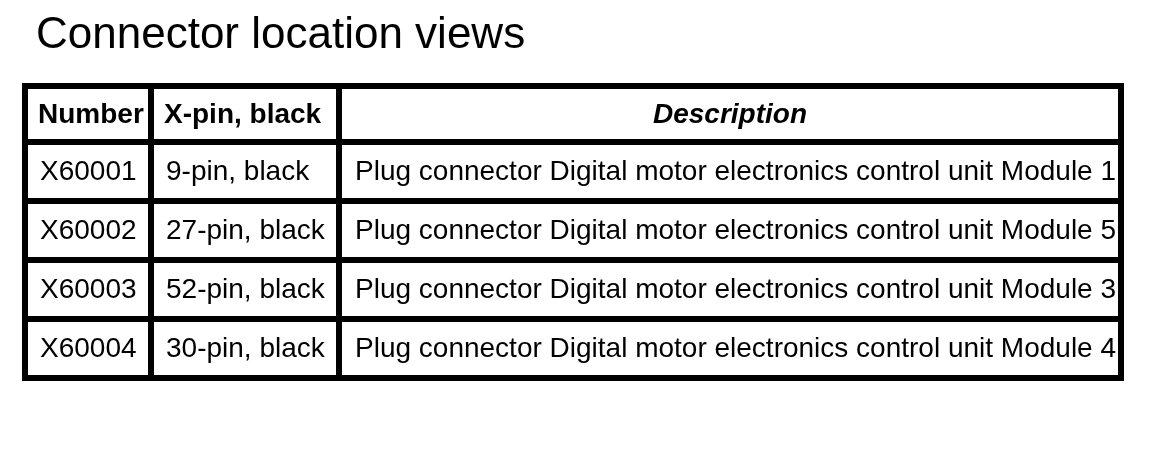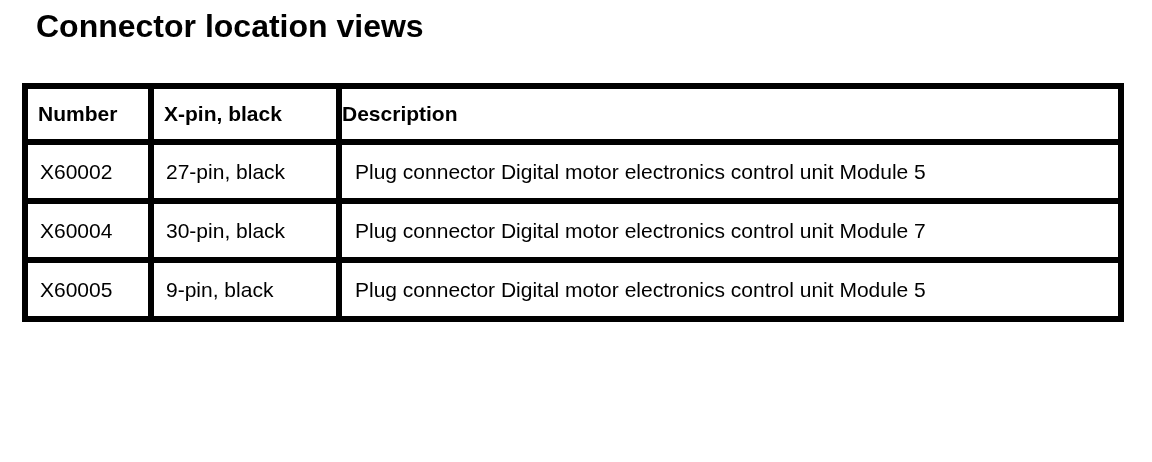--- a/index.html
+++ b/index.html
@@ -14,57 +14,58 @@
     background: #ffffff;
     color: #000000;
     font-family: "Liberation Sans", "DejaVu Sans", sans-serif;
     overflow: hidden;
   }
   .page-title {
     position: absolute;
     left: 36px;
     top: 8px;
     margin: 0;
-    font-size: 32px;
-    font-weight: bold;
+    font-size: 44px;
+    font-weight: normal;
     letter-spacing: 0px;
     color: #000000;
     white-space: nowrap;
   }
   table.connector-table {
     position: absolute;
     left: 22px;
     top: 83px;
     width: 1102px;
     border-collapse: collapse;
     table-layout: fixed;
     background: #ffffff;
   }
   table.connector-table col.col-number { width: 126px; }
   table.connector-table col.col-pin    { width: 188px; }
   table.connector-table th,
   table.connector-table td {
     border: 6px solid #000000;
-    font-size: 21px;
+    font-size: 28px;
     line-height: 1.1;
     vertical-align: middle;
     text-align: left;
     white-space: nowrap;
     overflow: hidden;
     background: #ffffff;
     color: #000000;
   }
   table.connector-table th {
     height: 50px;
     font-weight: bold;
     padding: 0 0 0 10px;
   }
   table.connector-table th.th-description {
-    text-align: left;
+    text-align: center;
     padding: 0;
+    font-style: italic;
   }
   table.connector-table td {
     height: 53px;
     font-weight: normal;
   }
   table.connector-table td.cell-number      { padding: 0 0 0 12px; }
   table.connector-table td.cell-pin-color   { padding: 0 0 0 12px; }
   table.connector-table td.cell-description { padding: 0 0 0 13px; }
 </style>
 </head>
@@ -82,30 +83,35 @@
     </colgroup>
     <thead>
       <tr>
         <th class="th-number">Number</th>
         <th class="th-pin">X-pin, black</th>
         <th class="th-description">Description</th>
       </tr>
     </thead>
     <tbody>
       <tr>
+        <td class="cell-number">X60001</td>
+        <td class="cell-pin-color">9-pin, black</td>
+        <td class="cell-description">Plug connector Digital motor electronics control unit Module 1</td>
+      </tr>
+      <tr>
         <td class="cell-number">X60002</td>
         <td class="cell-pin-color">27-pin, black</td>
         <td class="cell-description">Plug connector Digital motor electronics control unit Module 5</td>
       </tr>
       <tr>
+        <td class="cell-number">X60003</td>
+        <td class="cell-pin-color">52-pin, black</td>
+        <td class="cell-description">Plug connector Digital motor electronics control unit Module 3</td>
+      </tr>
+      <tr>
         <td class="cell-number">X60004</td>
         <td class="cell-pin-color">30-pin, black</td>
-        <td class="cell-description">Plug connector Digital motor electronics control unit Module 7</td>
-      </tr>
-      <tr>
-        <td class="cell-number">X60005</td>
-        <td class="cell-pin-color">9-pin, black</td>
-        <td class="cell-description">Plug connector Digital motor electronics control unit Module 5</td>
+        <td class="cell-description">Plug connector Digital motor electronics control unit Module 4</td>
       </tr>
     </tbody>
   </table>
 
 </div>
 
 </body></html>

